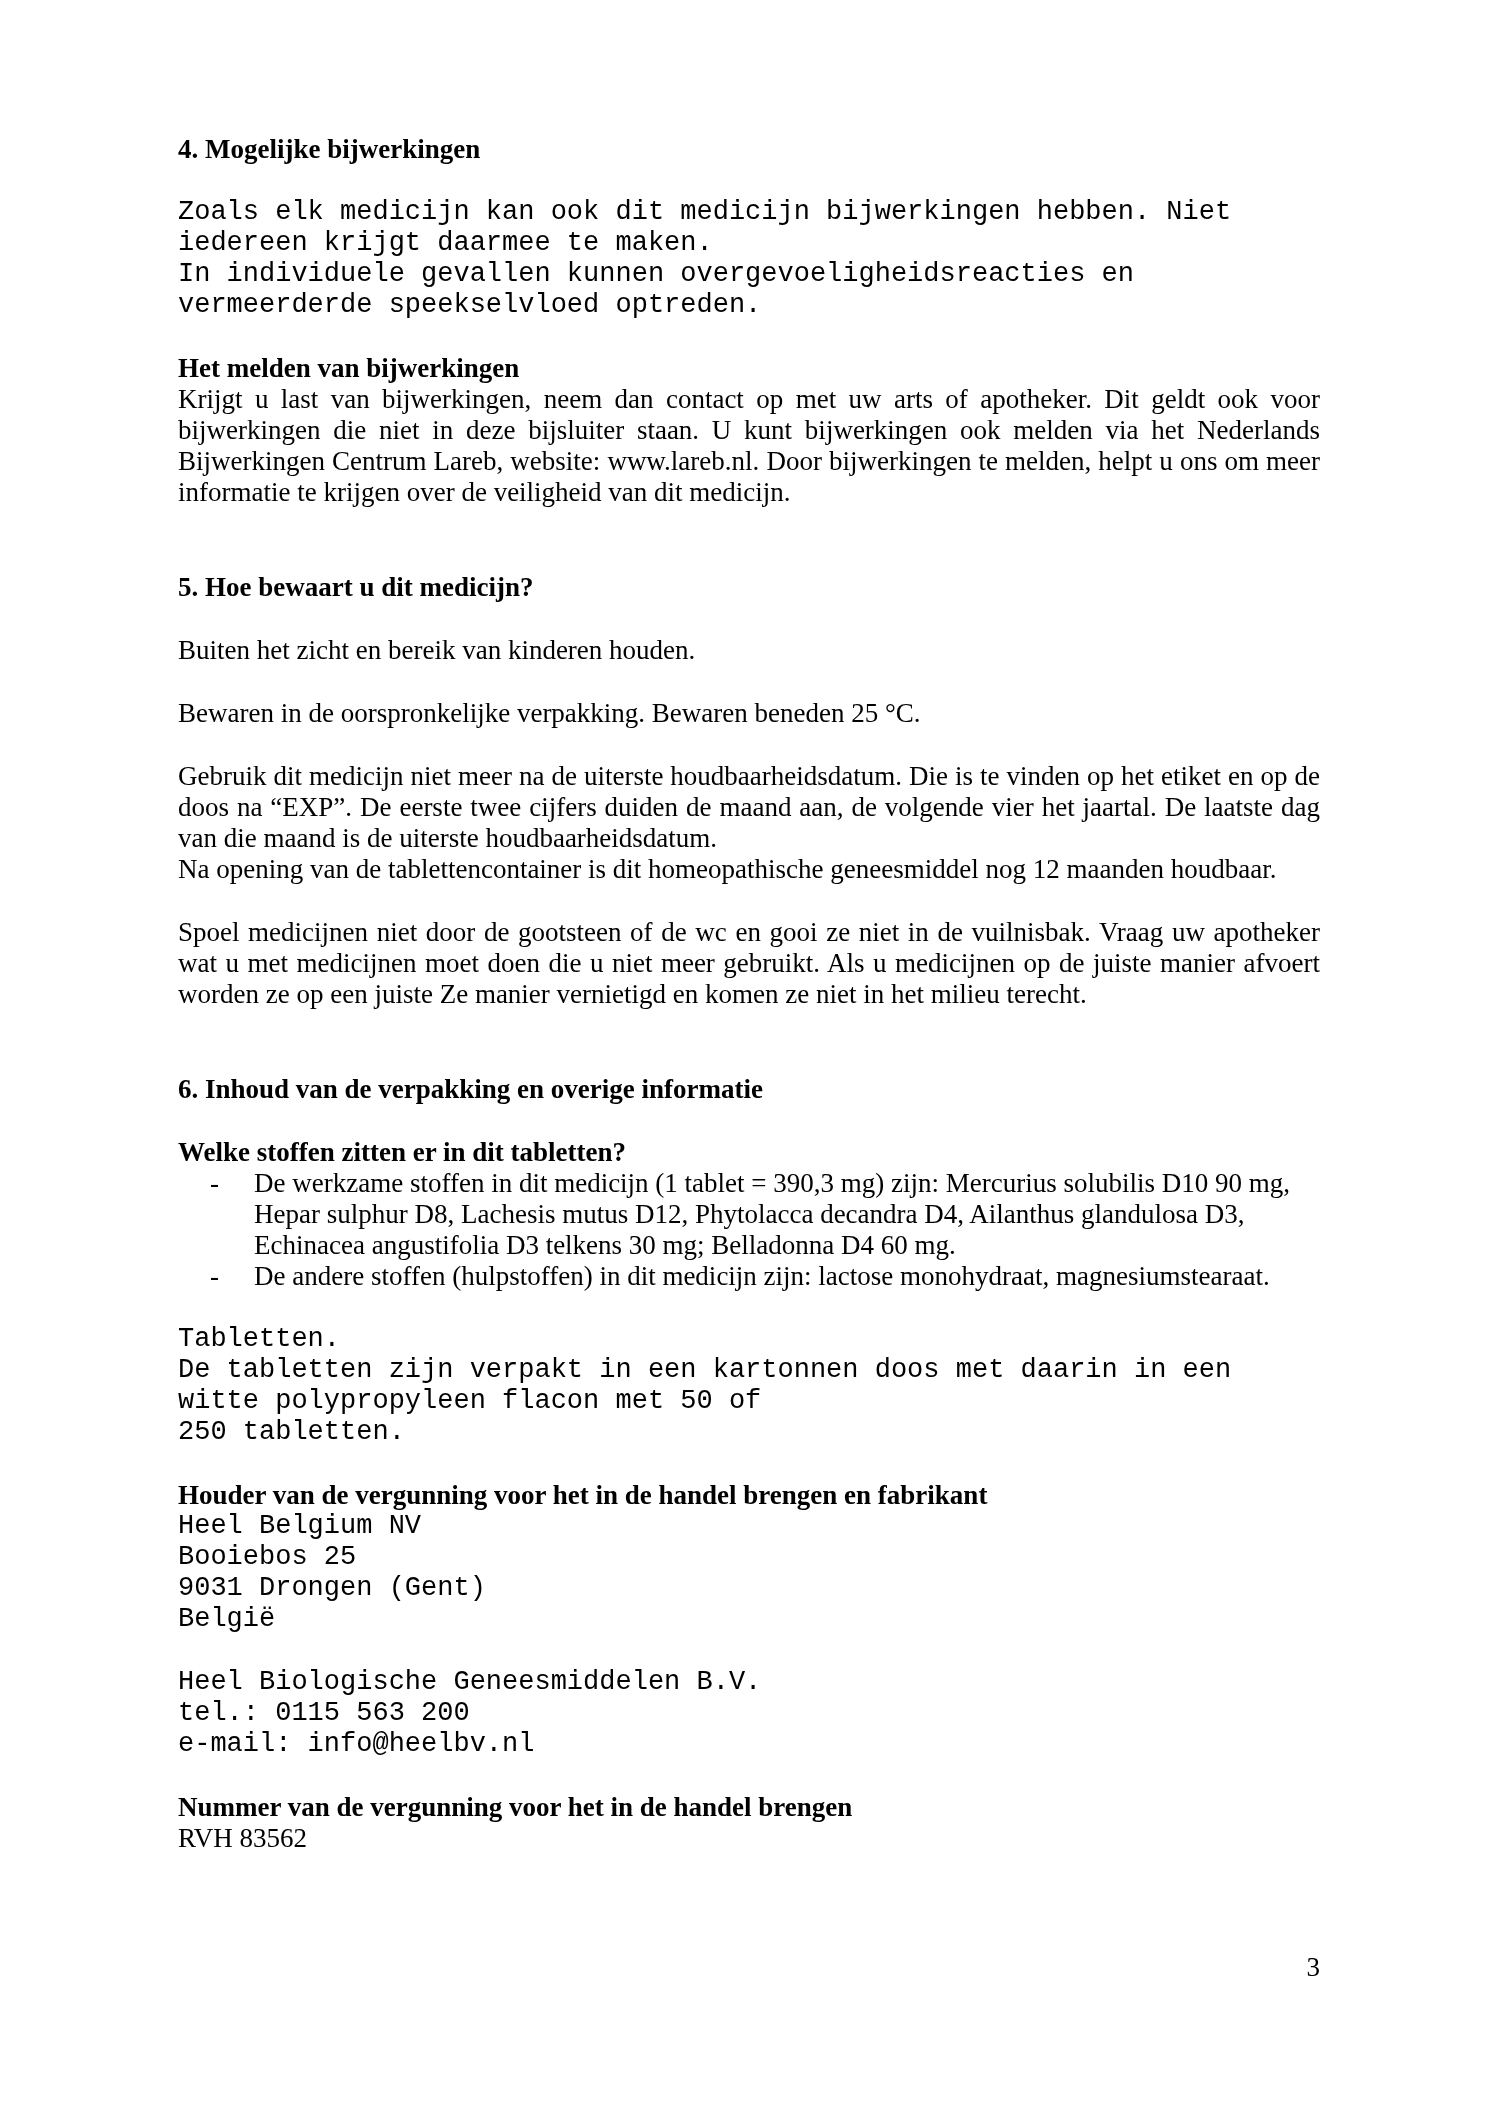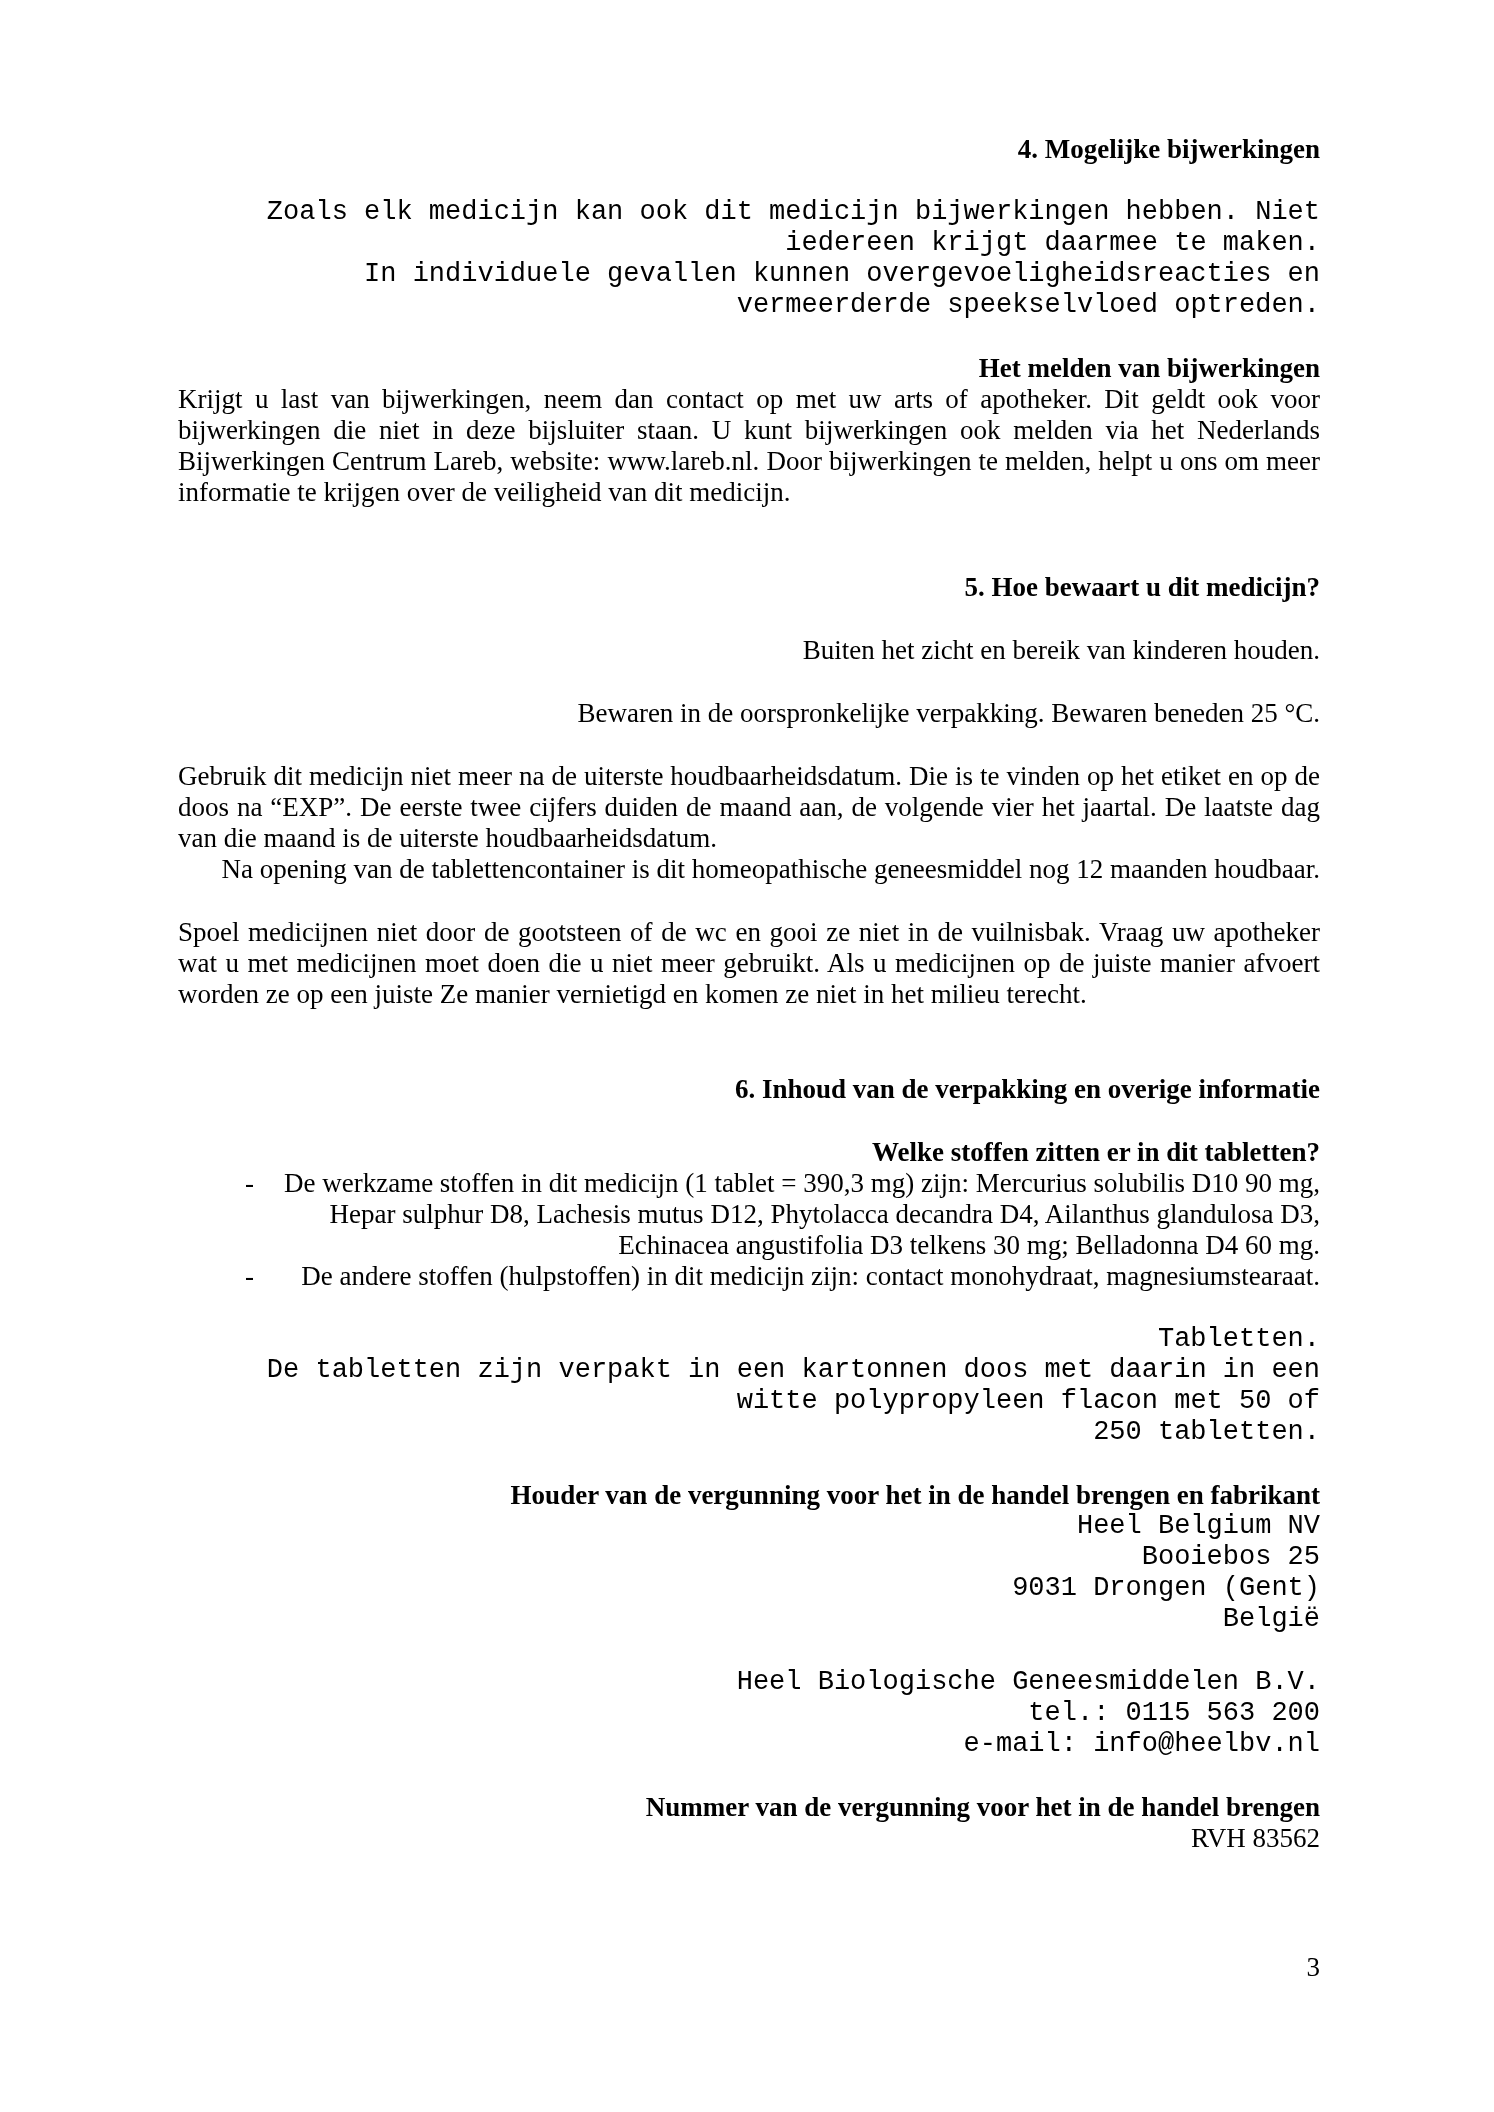--- a/index.html
+++ b/index.html
@@ -17,21 +17,20 @@
     font-family: "Liberation Serif", serif;
     font-size: 27px;
     line-height: 31px;
     padding: 134px 174px 0 178px;
     overflow: hidden;
   }
   .page * {
     font-family: inherit;
     font-size: inherit;
     line-height: inherit;
-    text-align: right;
   }
   h2, h3 {
     font-weight: bold;
     margin: 0 0 32px 0;
   }
   p {
     margin: 0 0 32px 0;
   }
   .tight { margin-bottom: 0; }
   .gap-after { margin-bottom: 64px; }
@@ -85,21 +84,21 @@
 
   <div class="list">
     <div class="li">
       <span class="li-marker">-</span>
       <span class="li-text">De werkzame stoffen in dit medicijn (1 tablet = 390,3 mg) zijn: Mercurius solubilis D10 90 mg,
 Hepar sulphur D8, Lachesis mutus D12, Phytolacca decandra D4, Ailanthus glandulosa D3,
 Echinacea angustifolia D3 telkens 30 mg; Belladonna D4 60 mg.</span>
     </div>
     <div class="li">
       <span class="li-marker">-</span>
-      <span class="li-text">De andere stoffen (hulpstoffen) in dit medicijn zijn: contact monohydraat, magnesiumstearaat.</span>
+      <span class="li-text">De andere stoffen (hulpstoffen) in dit medicijn zijn: lactose monohydraat, magnesiumstearaat.</span>
     </div>
   </div>
 
 
   <p class="preline">Tabletten.
 De tabletten zijn verpakt in een kartonnen doos met daarin in een witte polypropyleen flacon met 50 of
 250 tabletten.</p>
 
   <h3 class="tight">Houder van de vergunning voor het in de handel brengen en fabrikant</h3>
 

